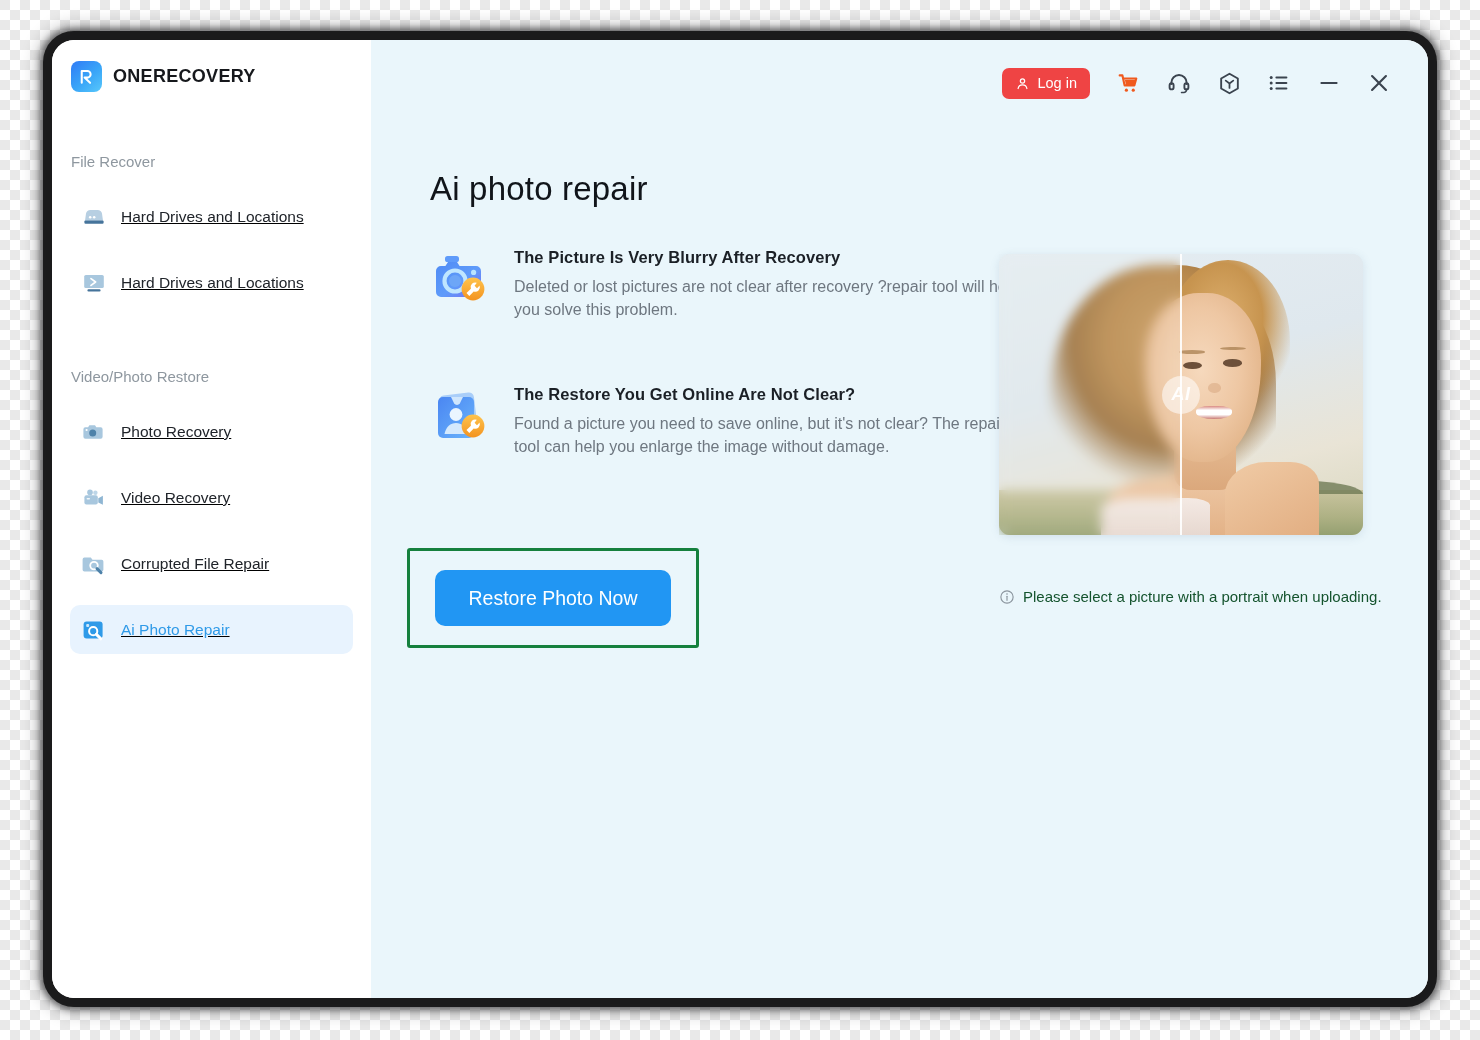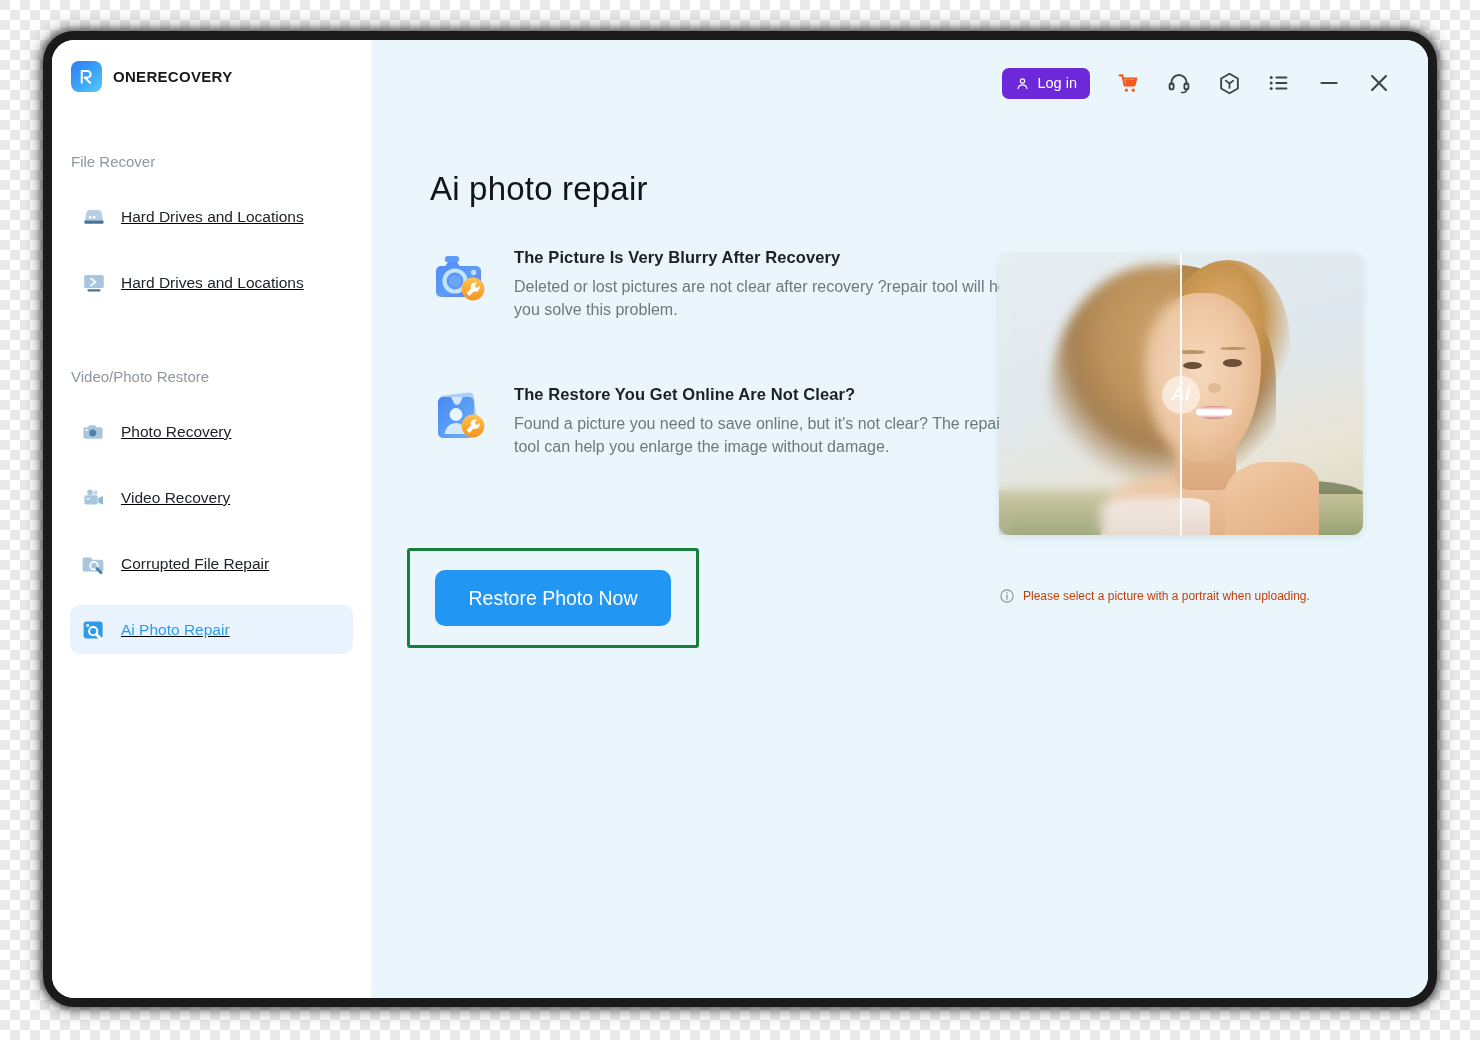--- a/index.html
+++ b/index.html
@@ -27,21 +27,21 @@
     width:319px;flex:0 0 319px;background:#ffffff;
     padding:0;position:relative;
   }
   .brand{display:flex;align-items:center;gap:11px;padding:21px 0 0 19px;}
   .brand-logo{
     width:31px;height:31px;border-radius:8px;
     background:linear-gradient(140deg,#2f7bf6 0%,#3aa6f8 55%,#58c8fb 100%);
     display:flex;align-items:center;justify-content:center;flex:0 0 31px;
   }
   .brand-name{
-    font-size:15px;font-weight:bold;color:#16181c;letter-spacing:.3px;
+    font-size:18px;font-weight:bold;color:#16181c;letter-spacing:.3px;
   }
 
   .group-title{
     font-size:15px;color:#8e979f;font-weight:normal;
     padding:62px 0 0 19px;line-height:1;
   }
   .group-title.second{padding-top:62px;}
 
   .nav-list{margin:0;padding:0;list-style:none;}
   .nav-item{
@@ -61,21 +61,21 @@
     flex:1;background:#eaf6fb;position:relative;
   }
 
   
   #topbar{
     position:absolute;top:0;right:0;height:86px;
     display:flex;align-items:center;gap:0;padding-right:24px;
   }
   .login-btn{
     display:flex;align-items:center;gap:7px;
-    background:#6d28d9;color:#fff;border:none;border-radius:7px;
+    background:#ef4444;color:#fff;border:none;border-radius:7px;
     height:31px;padding:0 13px;font-size:14.5px;cursor:pointer;
     font-family:"Liberation Sans",sans-serif;
   }
   .tool-btn{
     width:50px;height:50px;display:flex;align-items:center;justify-content:center;
     background:none;border:none;cursor:pointer;padding:0;
   }
   .tool-btn.first{margin-left:14px;}
 
   
@@ -199,21 +199,21 @@
     background:rgba(255,255,255,.55);
     display:flex;align-items:center;justify-content:center;
     color:rgba(255,255,255,.95);font-size:18px;font-weight:bold;
     letter-spacing:.5px;
     font-style:italic;
   }
 
   .hint{
     position:absolute;left:628px;top:548px;
     display:flex;align-items:center;gap:8px;
-    font-size:12px;color:#c2410c;
+    font-size:15px;color:#14532d;
   }
 </style>
 </head>
 <body>
 
 <div id="app-window">
 
   <aside id="sidebar">
 
     <div class="brand">

